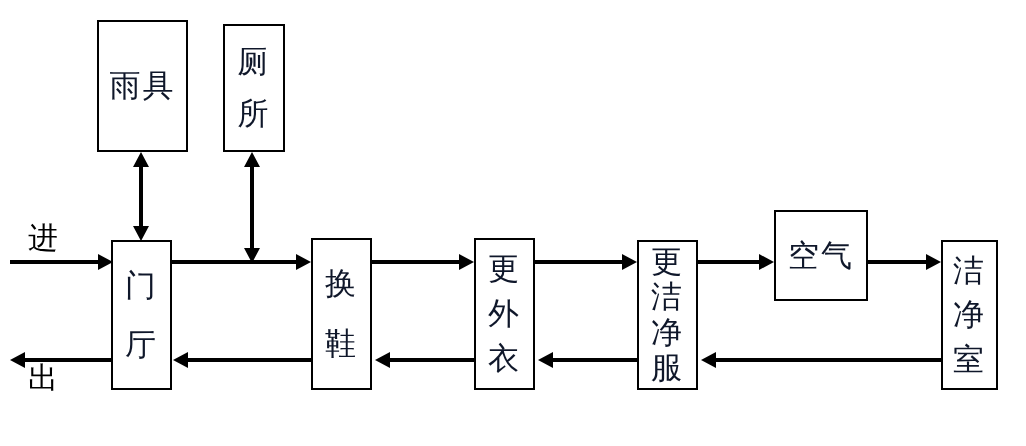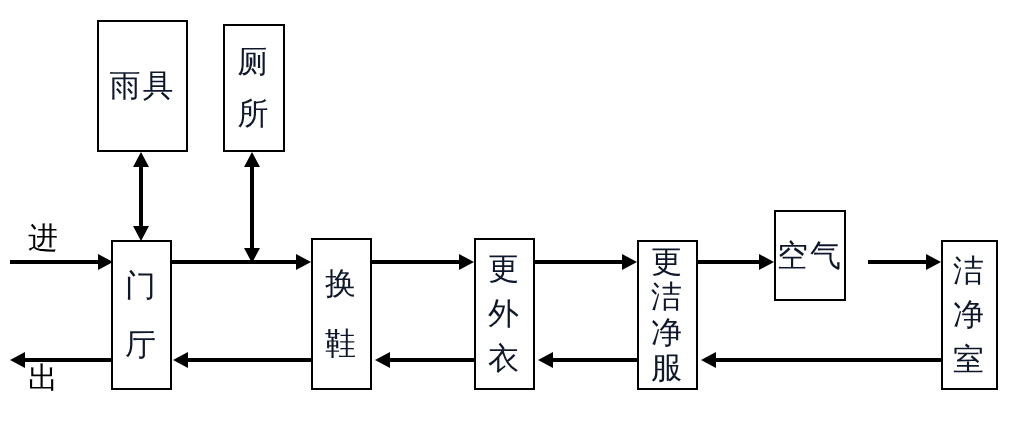--- a/index.html
+++ b/index.html
@@ -150,21 +150,21 @@
     <span class="line">衣</span>
   </div>
 
   <div class="box" id="box-change-cleanroom-garment" style="left:637px; top:240px; width:61px; height:150px; font-size:31px;">
     <span class="line">更</span>
     <span class="line">洁</span>
     <span class="line">净</span>
     <span class="line">服</span>
   </div>
 
-  <div class="box" id="box-air-shower" style="left:774px; top:210px; width:72px; height:91px; font-size:31px;">
+  <div class="box" id="box-air-shower" style="left:774px; top:210px; width:94px; height:91px; font-size:31px;">
     <span class="line">空气</span>
   </div>
 
   <div class="box" id="box-cleanroom" style="left:941px; top:240px; width:57px; height:150px; font-size:31px;">
     <span class="line">洁</span>
     <span class="line">净</span>
     <span class="line">室</span>
   </div>
 
   <div class="edge-label" style="left:28px; top:218px; font-size:30px;">进</div>

